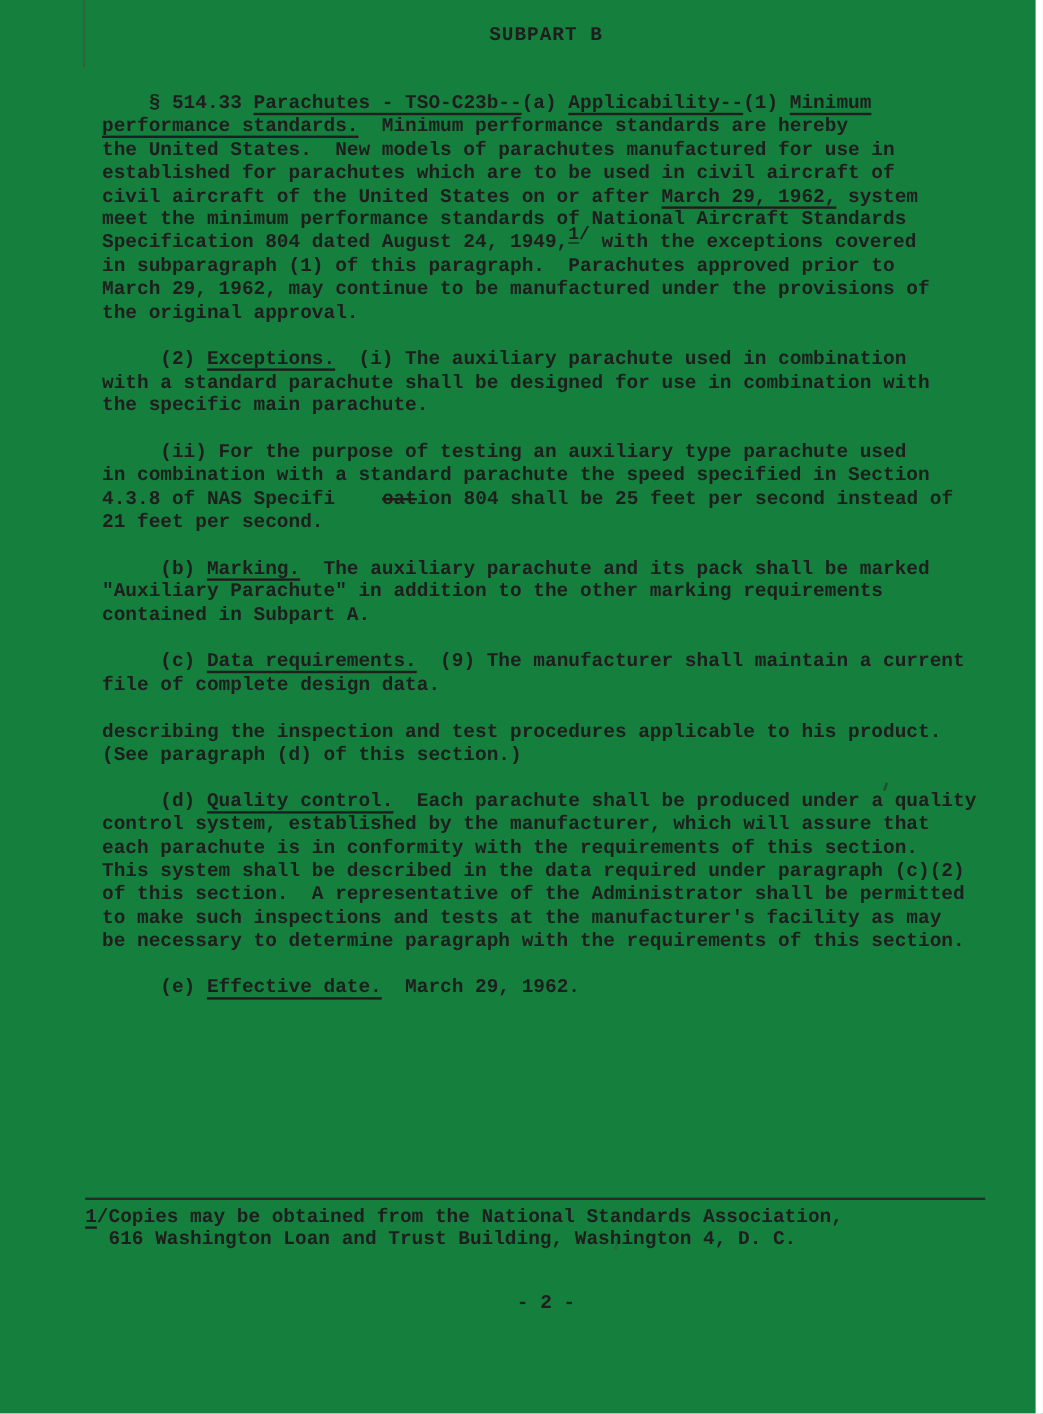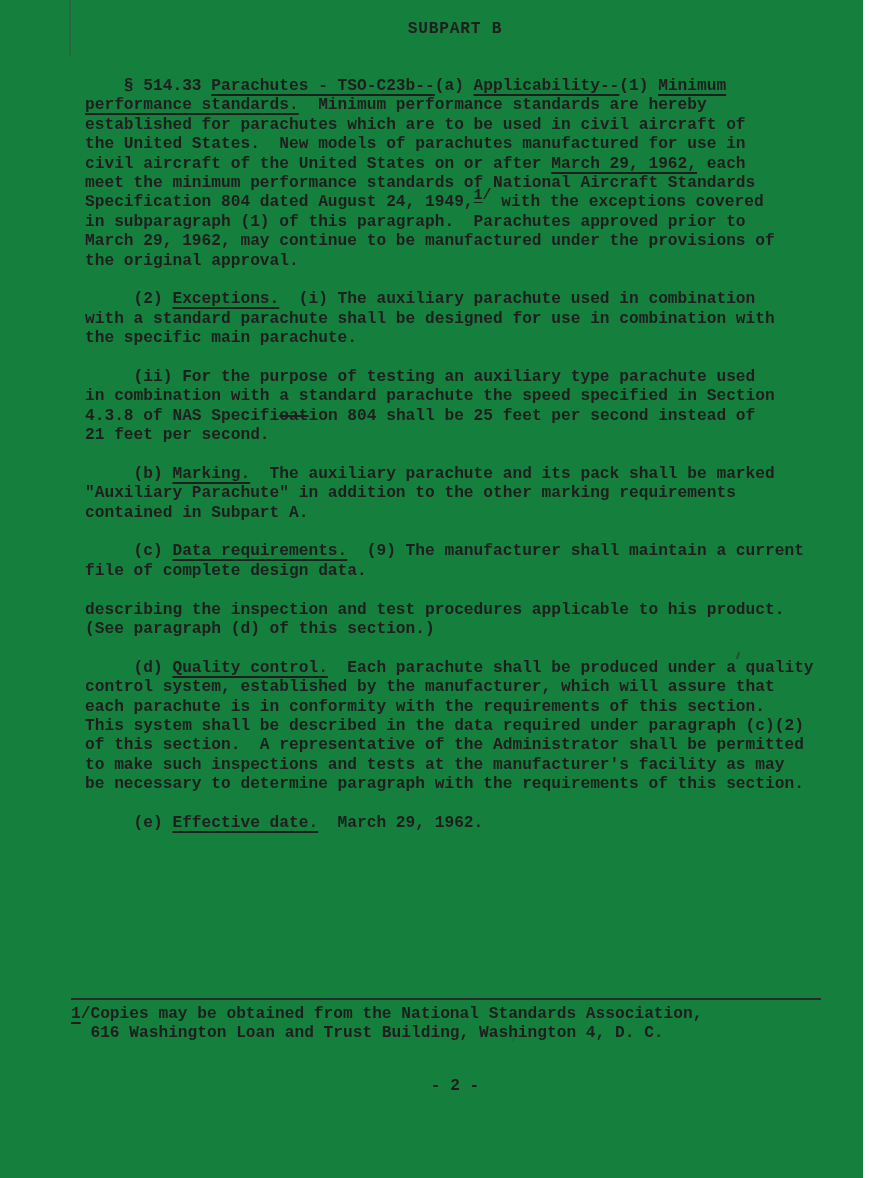--- a/index.html
+++ b/index.html
@@ -34,21 +34,21 @@
     white-space: pre;
     height: 19.4px;
     line-height: 19.4px;
   }
   .r-n { }
   .r-u {
     text-decoration: underline;
     text-underline-offset: 3.5px;
     text-decoration-thickness: 1.6px;
   }
-  .r-st { text-decoration: line-through; text-decoration-thickness: 1.6px; }
+  .r-st { text-decoration: line-through; text-decoration-thickness: 1.6px; margin-left: 39px; }
   .r-sup, .r-supu {
     position: relative;
     top: -7px;
     display: inline-block;
     font-size: 15px;
   }
   .r-supu {
     text-decoration: underline;
     text-underline-offset: 2.5px;
     text-decoration-thickness: 1.4px;
@@ -98,23 +98,23 @@
 <div class="page">
   <div class="scan-edge-line"></div>
   <div class="scan-speck"></div>
 
   <div class="heading">SUBPART B</div>
 
   <div class="content" id="content">
       <div class="para">
         <div class="line"><span class="r-n">    § 514.33 </span><span class="r-u">Parachutes - TSO-C23b--</span><span class="r-n">(a) </span><span class="r-u">Applicability--</span><span class="r-n">(1) </span><span class="r-u">Minimum</span></div>
         <div class="line"><span class="r-u">performance standards.</span><span class="r-n">  Minimum performance standards are hereby</span></div>
+        <div class="line"><span class="r-n">the United States.  New models of parachutes manufactured for use in</span></div>
         <div class="line"><span class="r-n">established for parachutes which are to be used in civil aircraft of</span></div>
-        <div class="line"><span class="r-n">the United States.  New models of parachutes manufactured for use in</span></div>
-        <div class="line"><span class="r-n">civil aircraft of the United States on or after </span><span class="r-u">March 29, 1962,</span><span class="r-n"> each</span></div>
+        <div class="line"><span class="r-n">civil aircraft of the United States on or after </span><span class="r-u">March 29, 1962,</span><span class="r-n"> system</span></div>
         <div class="line"><span class="r-n">meet the minimum performance standards of National Aircraft Standards</span></div>
         <div class="line"><span class="r-n">Specification 804 dated August 24, 1949,</span><span class="r-supu">1</span><span class="r-sup">/</span><span class="r-n"> with the exceptions covered</span></div>
         <div class="line"><span class="r-n">in subparagraph (1) of this paragraph.  Parachutes approved prior to</span></div>
         <div class="line"><span class="r-n">March 29, 1962, may continue to be manufactured under the provisions of</span></div>
         <div class="line"><span class="r-n">the original approval.</span></div>
       </div>
       <div class="para">
         <div class="line"><span class="r-n">     (2) </span><span class="r-u">Exceptions.</span><span class="r-n">  (i) The auxiliary parachute used in combination</span></div>
         <div class="line"><span class="r-n">with a standard parachute shall be designed for use in combination with</span></div>
         <div class="line"><span class="r-n">the specific main parachute.</span></div>

